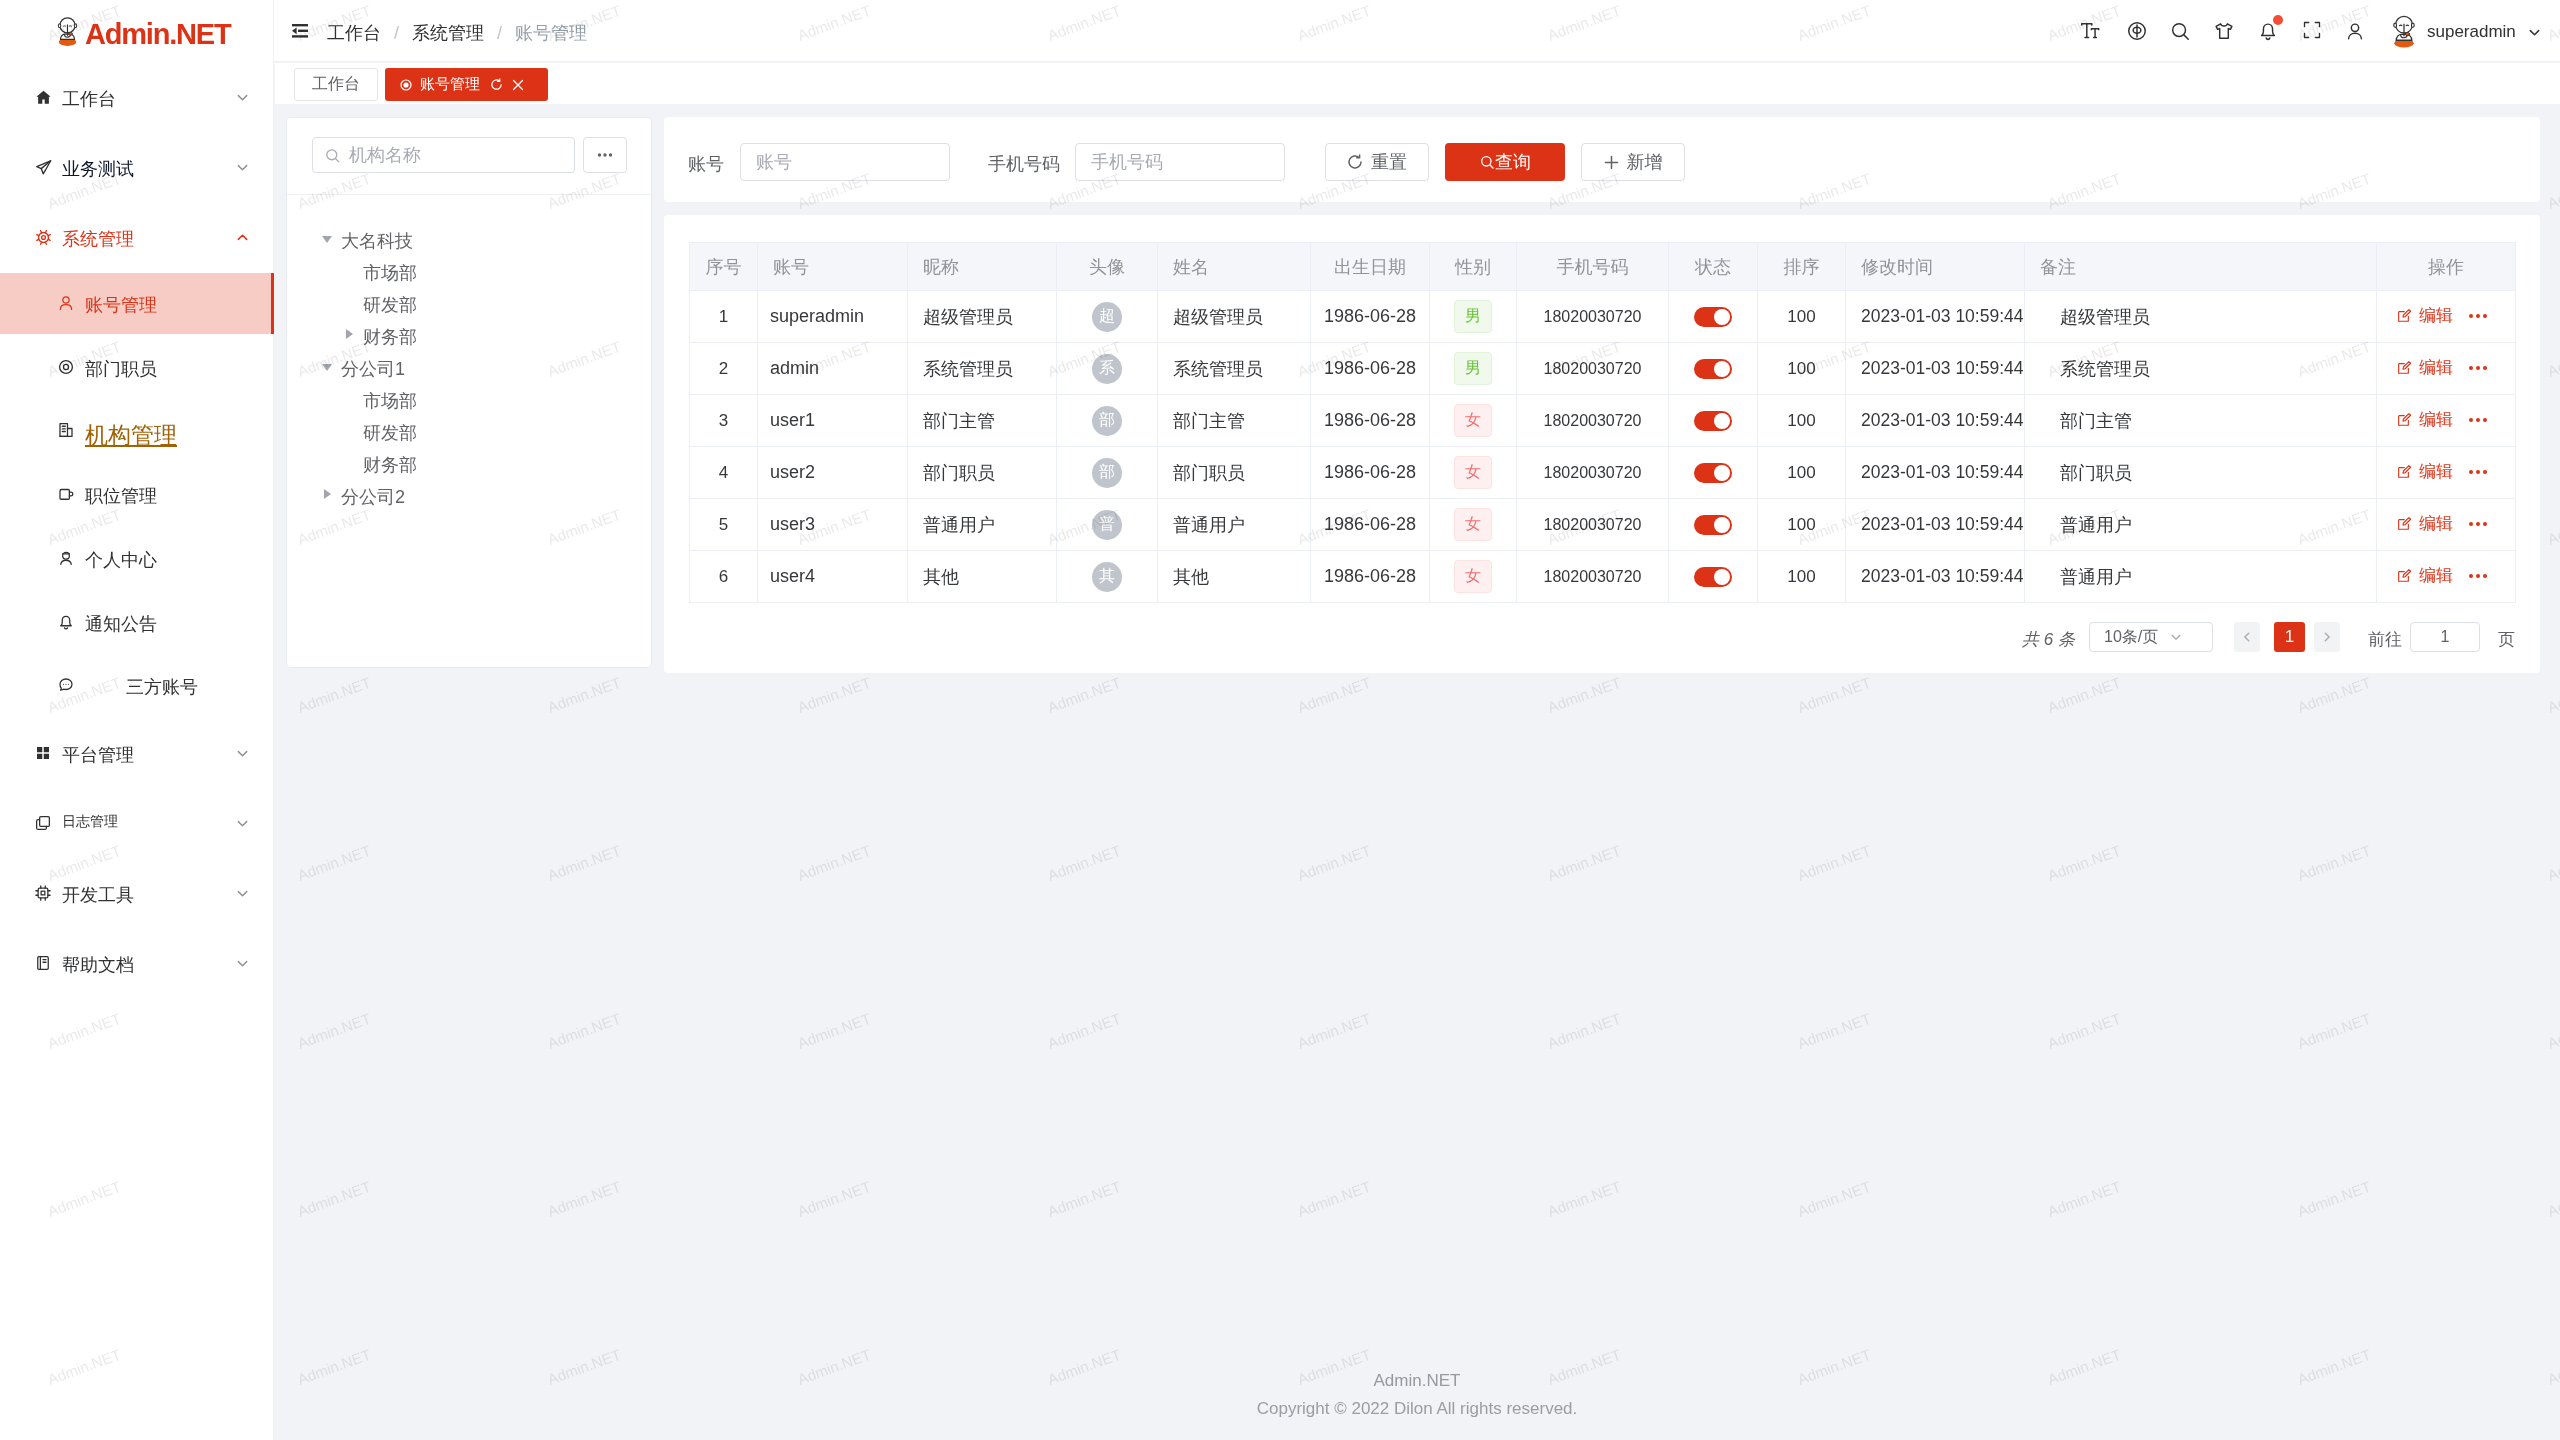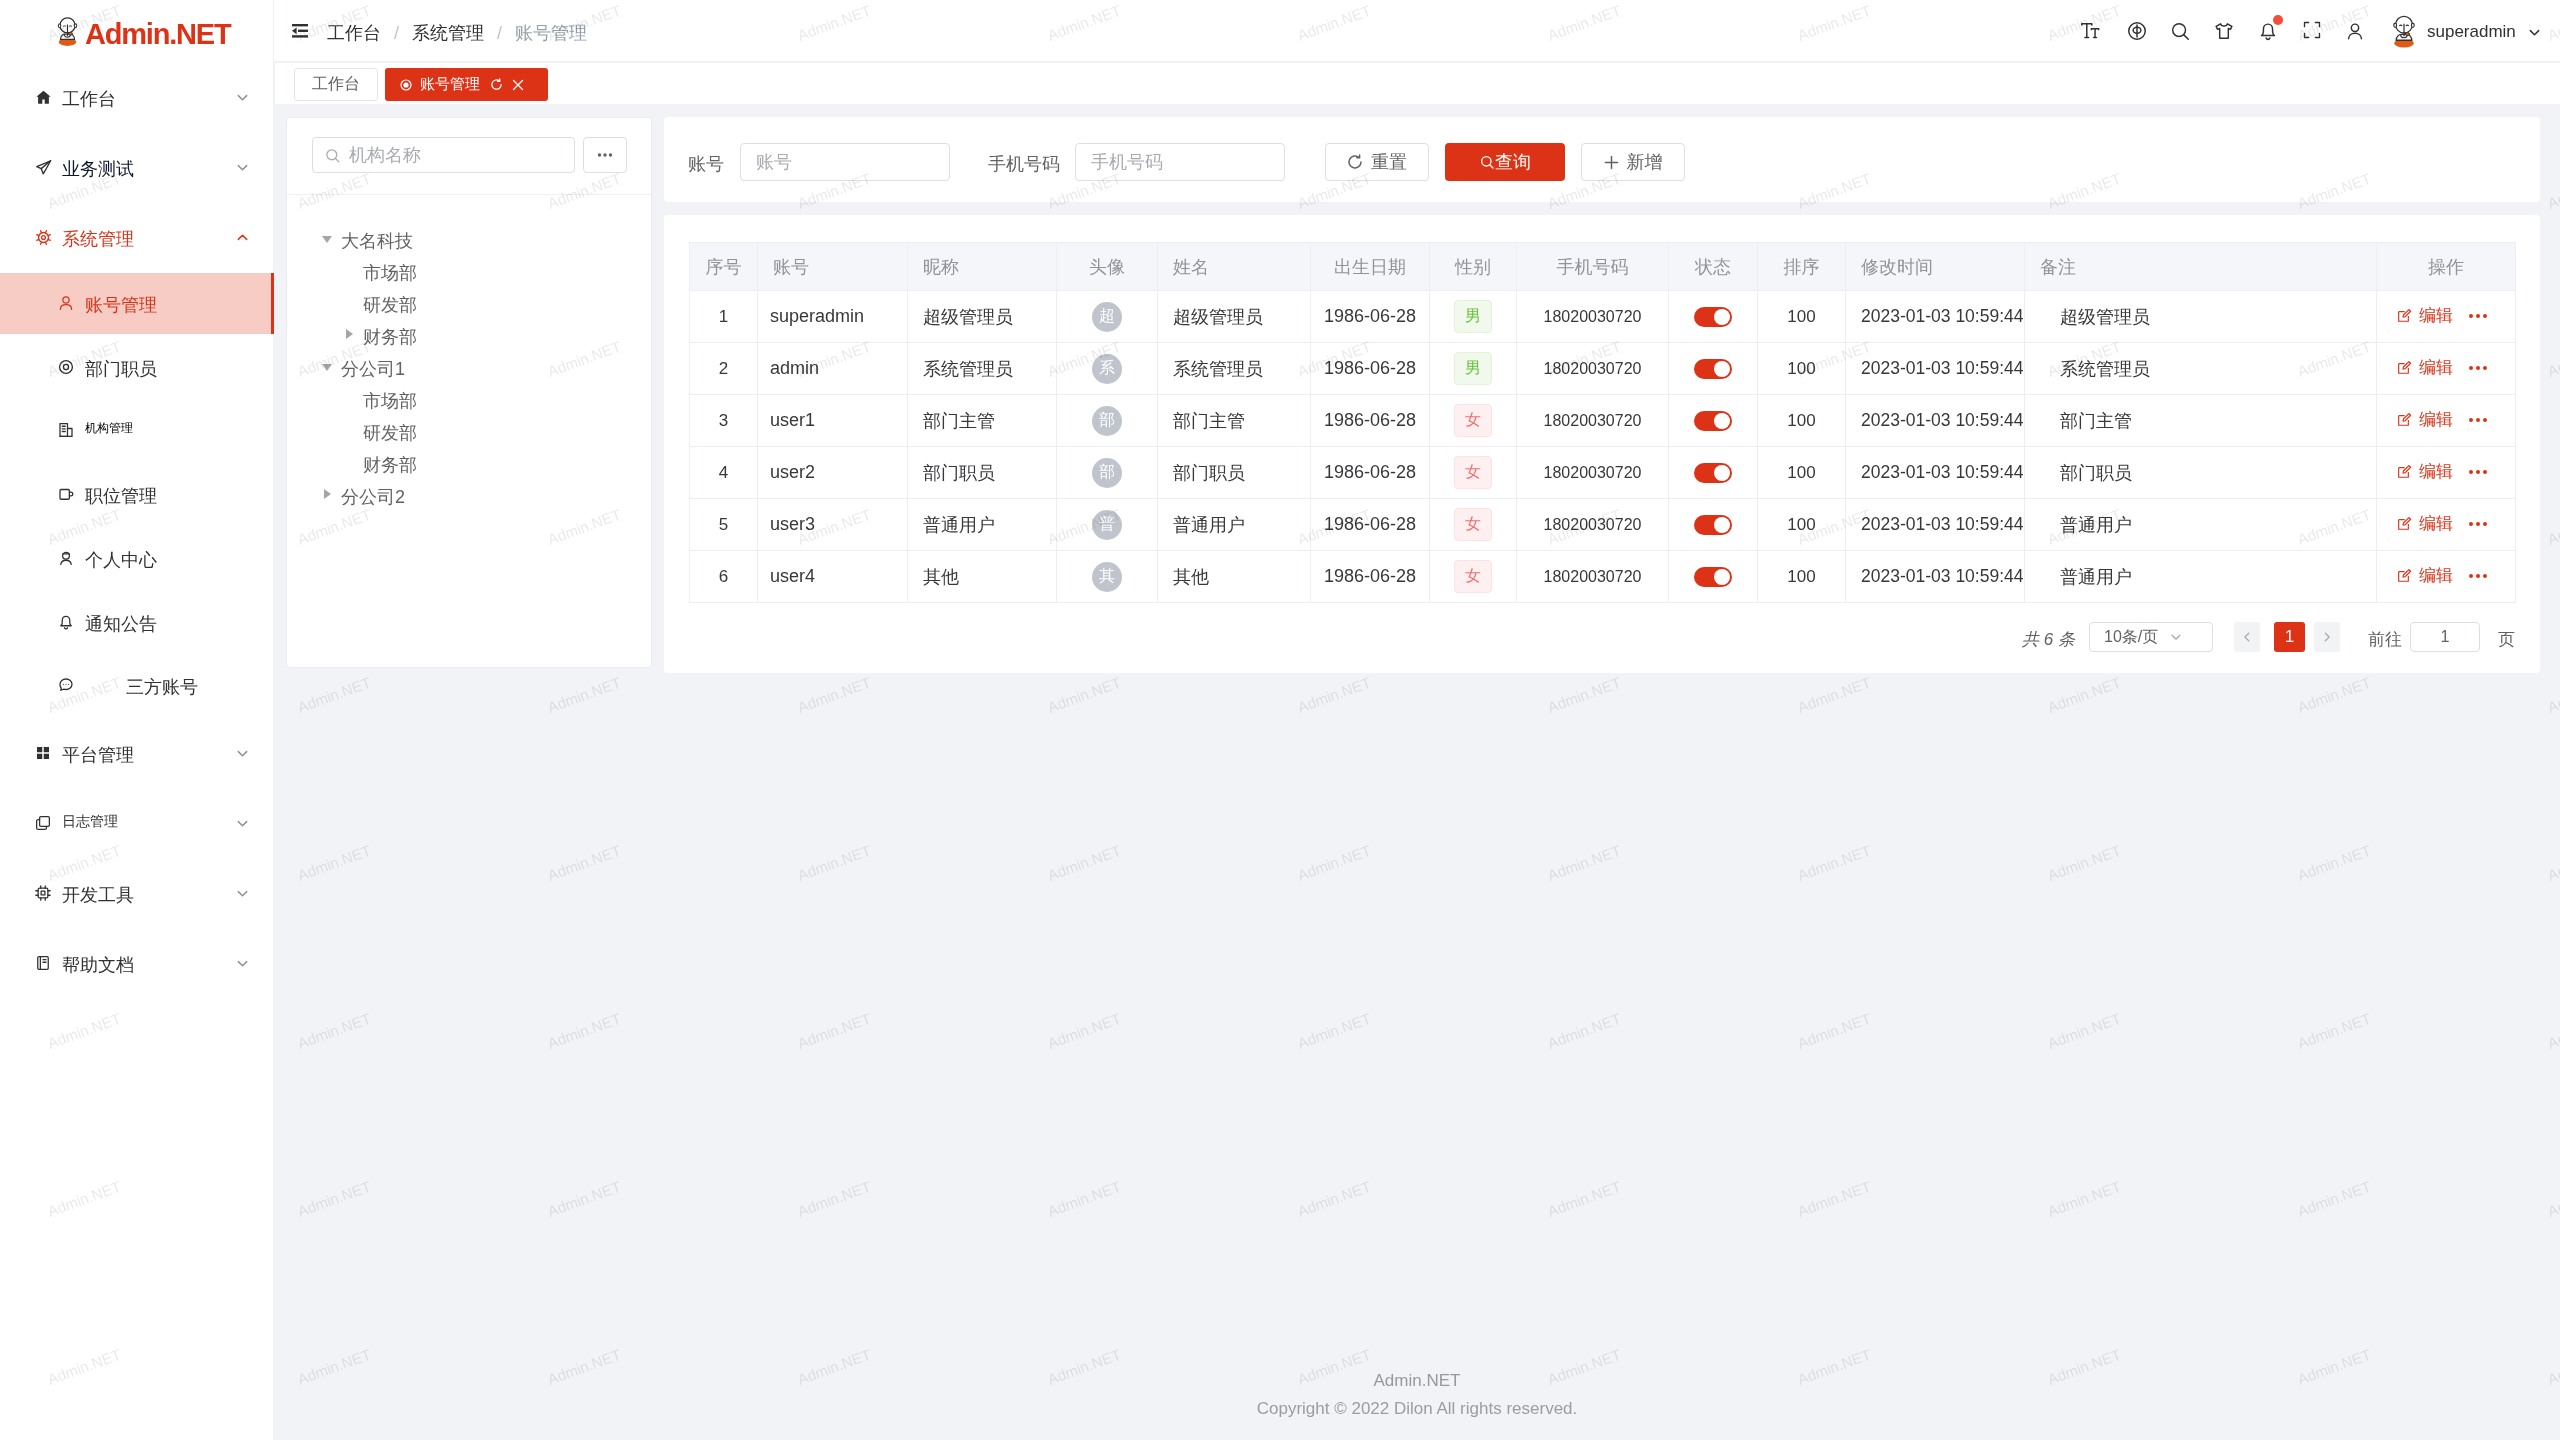--- a/index.html
+++ b/index.html
@@ -77,21 +77,21 @@
     </svg>
   </div>
 <div class="abs" style="left:85px;top:357px;font-size:18px;color:#303133;">部门职员</div>
 <div class="abs" style="left:57px;top:421px;">
     <svg width="18" height="18" viewBox="0 0 24 24">
       <rect x="4" y="3.5" width="10" height="17" fill="none" stroke="#303133" stroke-width="1.7" stroke-linecap="round" stroke-linejoin="round"></rect>
       <path d="M7 7h4M7 10.5h4M7 14h4" fill="none" stroke="#303133" stroke-width="1.7" stroke-linecap="round" stroke-linejoin="round"></path>
       <path d="M14 10h6v10.5H4" fill="none" stroke="#303133" stroke-width="1.7" stroke-linecap="round" stroke-linejoin="round"></path>
     </svg>
   </div>
-<div class="abs" style="left:85px;top:420px;font-size:12px;color:#000000;">机构管理</div>
+<div class="abs" style="left:85px;top:420px;font-size:23px;color:#a16207;text-decoration:underline;">机构管理</div>
 <div class="abs" style="left:57px;top:485px;">
     <svg width="18" height="18" viewBox="0 0 24 24">
       <rect x="4" y="6" width="12.5" height="13" rx="1.5" fill="none" stroke="#303133" stroke-width="1.7" stroke-linecap="round" stroke-linejoin="round"></rect>
       <path d="M16.5 9.5h2a1.5 1.5 0 0 1 0 5h-2" fill="none" stroke="#303133" stroke-width="1.7" stroke-linecap="round" stroke-linejoin="round"></path>
     </svg>
   </div>
 <div class="abs" style="left:85px;top:484px;font-size:18px;color:#303133;">职位管理</div>
 <div class="abs" style="left:57px;top:549px;">
     <svg width="18" height="18" viewBox="0 0 24 24">
       <circle cx="12" cy="9" r="4.5" fill="none" stroke="#303133" stroke-width="1.7" stroke-linecap="round" stroke-linejoin="round"></circle>

